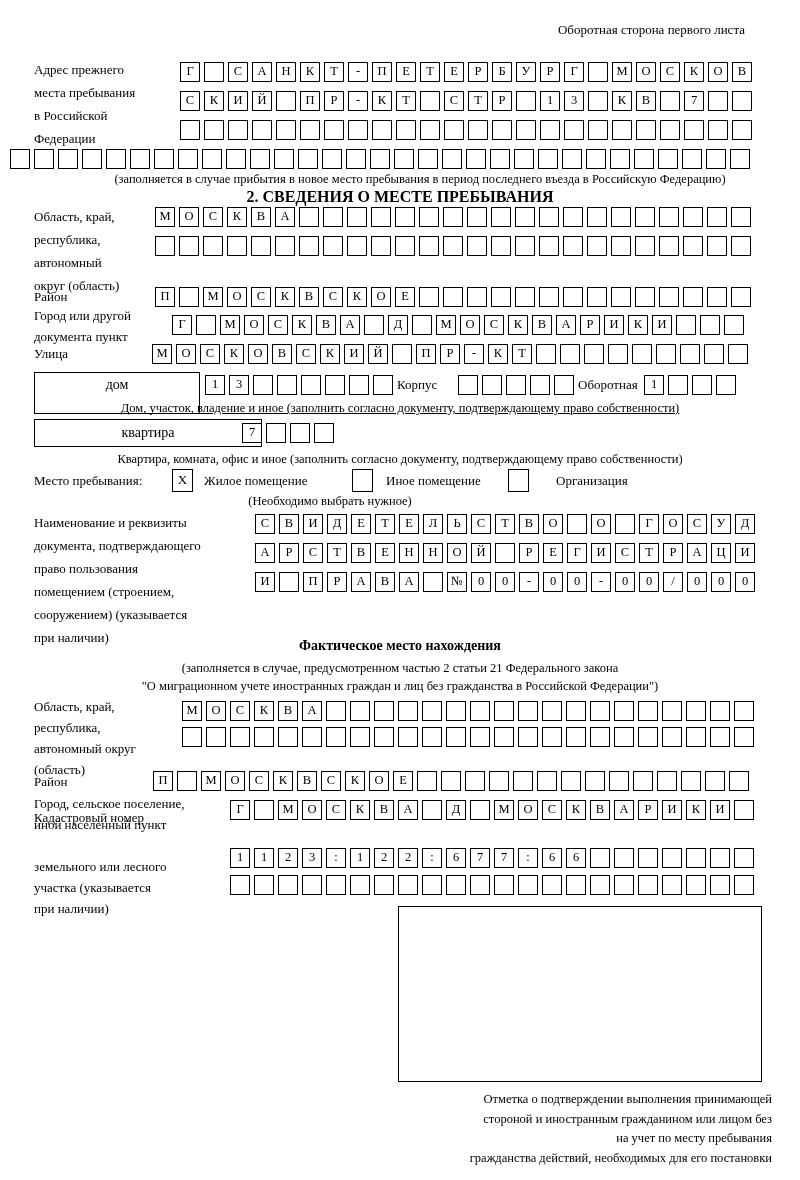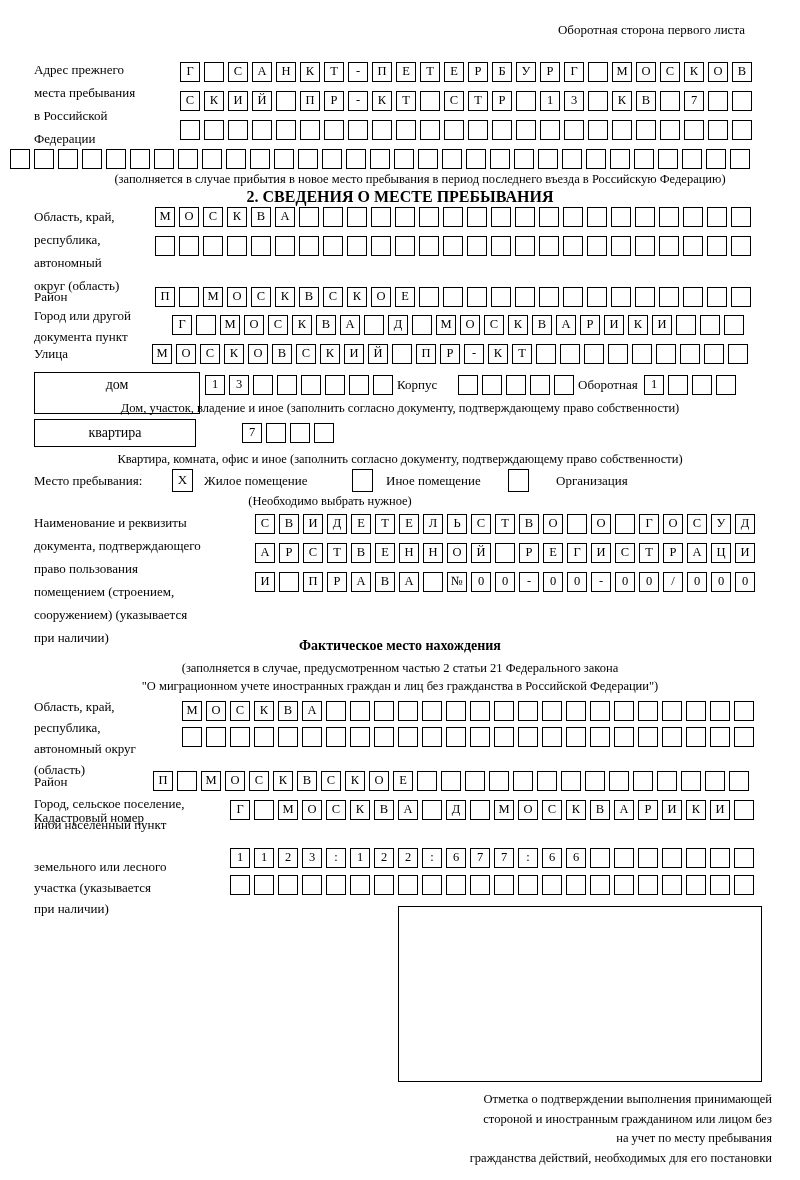--- a/index.html
+++ b/index.html
@@ -65,23 +65,23 @@
 
 <div class="abs lbl" style="left:34px;top:346px;">Улица</div>
 <div class="abs boxrow" style="left:152px;top:344px;"><span class="cbox">М</span><span class="cbox">О</span><span class="cbox">С</span><span class="cbox">К</span><span class="cbox">О</span><span class="cbox">В</span><span class="cbox">С</span><span class="cbox">К</span><span class="cbox">И</span><span class="cbox">Й</span><span class="cbox"></span><span class="cbox">П</span><span class="cbox">Р</span><span class="cbox">-</span><span class="cbox">К</span><span class="cbox">Т</span><span class="cbox"></span><span class="cbox"></span><span class="cbox"></span><span class="cbox"></span><span class="cbox"></span><span class="cbox"></span><span class="cbox"></span><span class="cbox"></span><span class="cbox"></span></div>
 
 <div class="abs widebox" style="left:34px;top:372px;width:166px;height:42px;line-height:23px;">дом</div>
 <div class="abs boxrow" style="left:205px;top:375px;"><span class="cbox">1</span><span class="cbox">3</span><span class="cbox"></span><span class="cbox"></span><span class="cbox"></span><span class="cbox"></span><span class="cbox"></span><span class="cbox"></span></div>
 <div class="abs lbl" style="left:397px;top:377px;">Корпус</div>
 <div class="abs boxrow" style="left:458px;top:375px;"><span class="cbox"></span><span class="cbox"></span><span class="cbox"></span><span class="cbox"></span><span class="cbox"></span></div>
 <div class="abs lbl" style="left:578px;top:377px;">Оборотная</div>
 <div class="abs boxrow" style="left:644px;top:375px;"><span class="cbox">1</span><span class="cbox"></span><span class="cbox"></span><span class="cbox"></span></div>
-<div class="abs cap" style="top:401px;">Дом, участок, владение и иное (заполнить согласно документу, подтверждающему право собственности)</div>
+<div class="abs cap" style="top:401px;text-decoration:underline;">Дом, участок, владение и иное (заполнить согласно документу, подтверждающему право собственности)</div>
 
-<div class="abs widebox" style="left:34px;top:419px;width:162px;height:28px;line-height:25px;">квартира</div>
+<div class="abs widebox" style="left:34px;top:419px;width:228px;height:28px;line-height:25px;">квартира</div>
 <div class="abs boxrow" style="left:242px;top:423px;"><span class="cbox">7</span><span class="cbox"></span><span class="cbox"></span><span class="cbox"></span></div>
 <div class="abs cap" style="top:452px;">Квартира, комната, офис и иное (заполнить согласно документу, подтверждающему право собственности)</div>
 
 <div class="abs lbl" style="left:34px;top:473px;">Место пребывания:</div>
 <span class="abs chk" style="left:172px;top:469px;">X</span>
 <div class="abs lbl" style="left:204px;top:473px;">Жилое помещение</div>
 <span class="abs chk" style="left:352px;top:469px;"></span>
 <div class="abs lbl" style="left:386px;top:473px;">Иное помещение</div>
 <span class="abs chk" style="left:508px;top:469px;"></span>
 <div class="abs lbl" style="left:556px;top:473px;">Организация</div>

